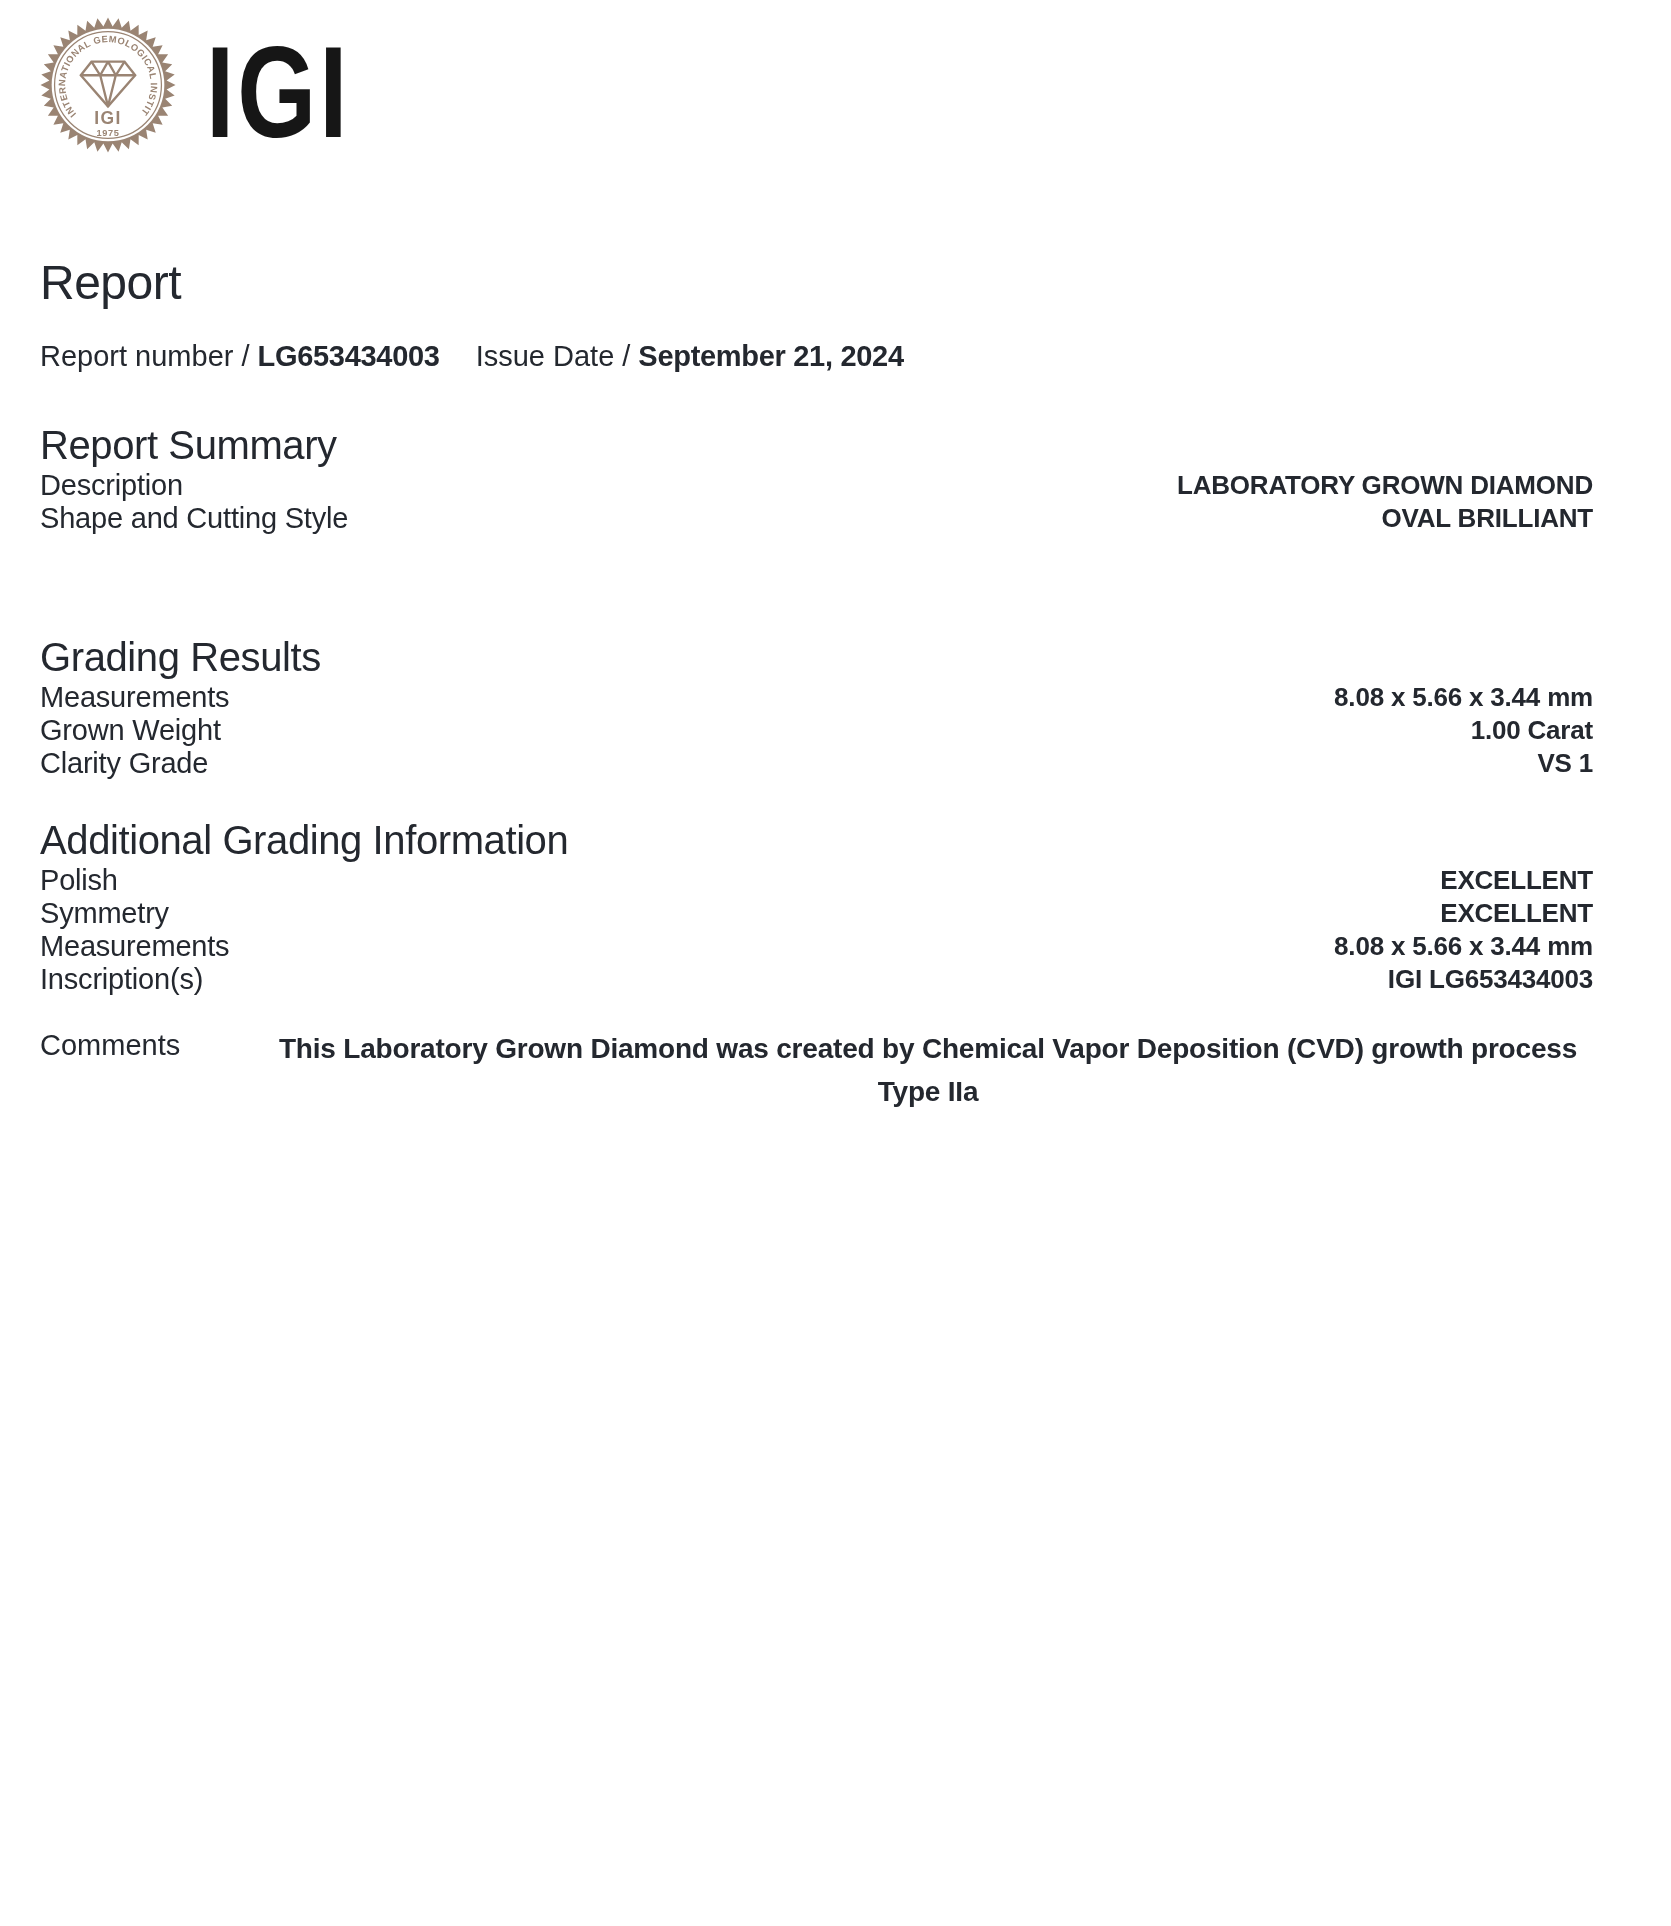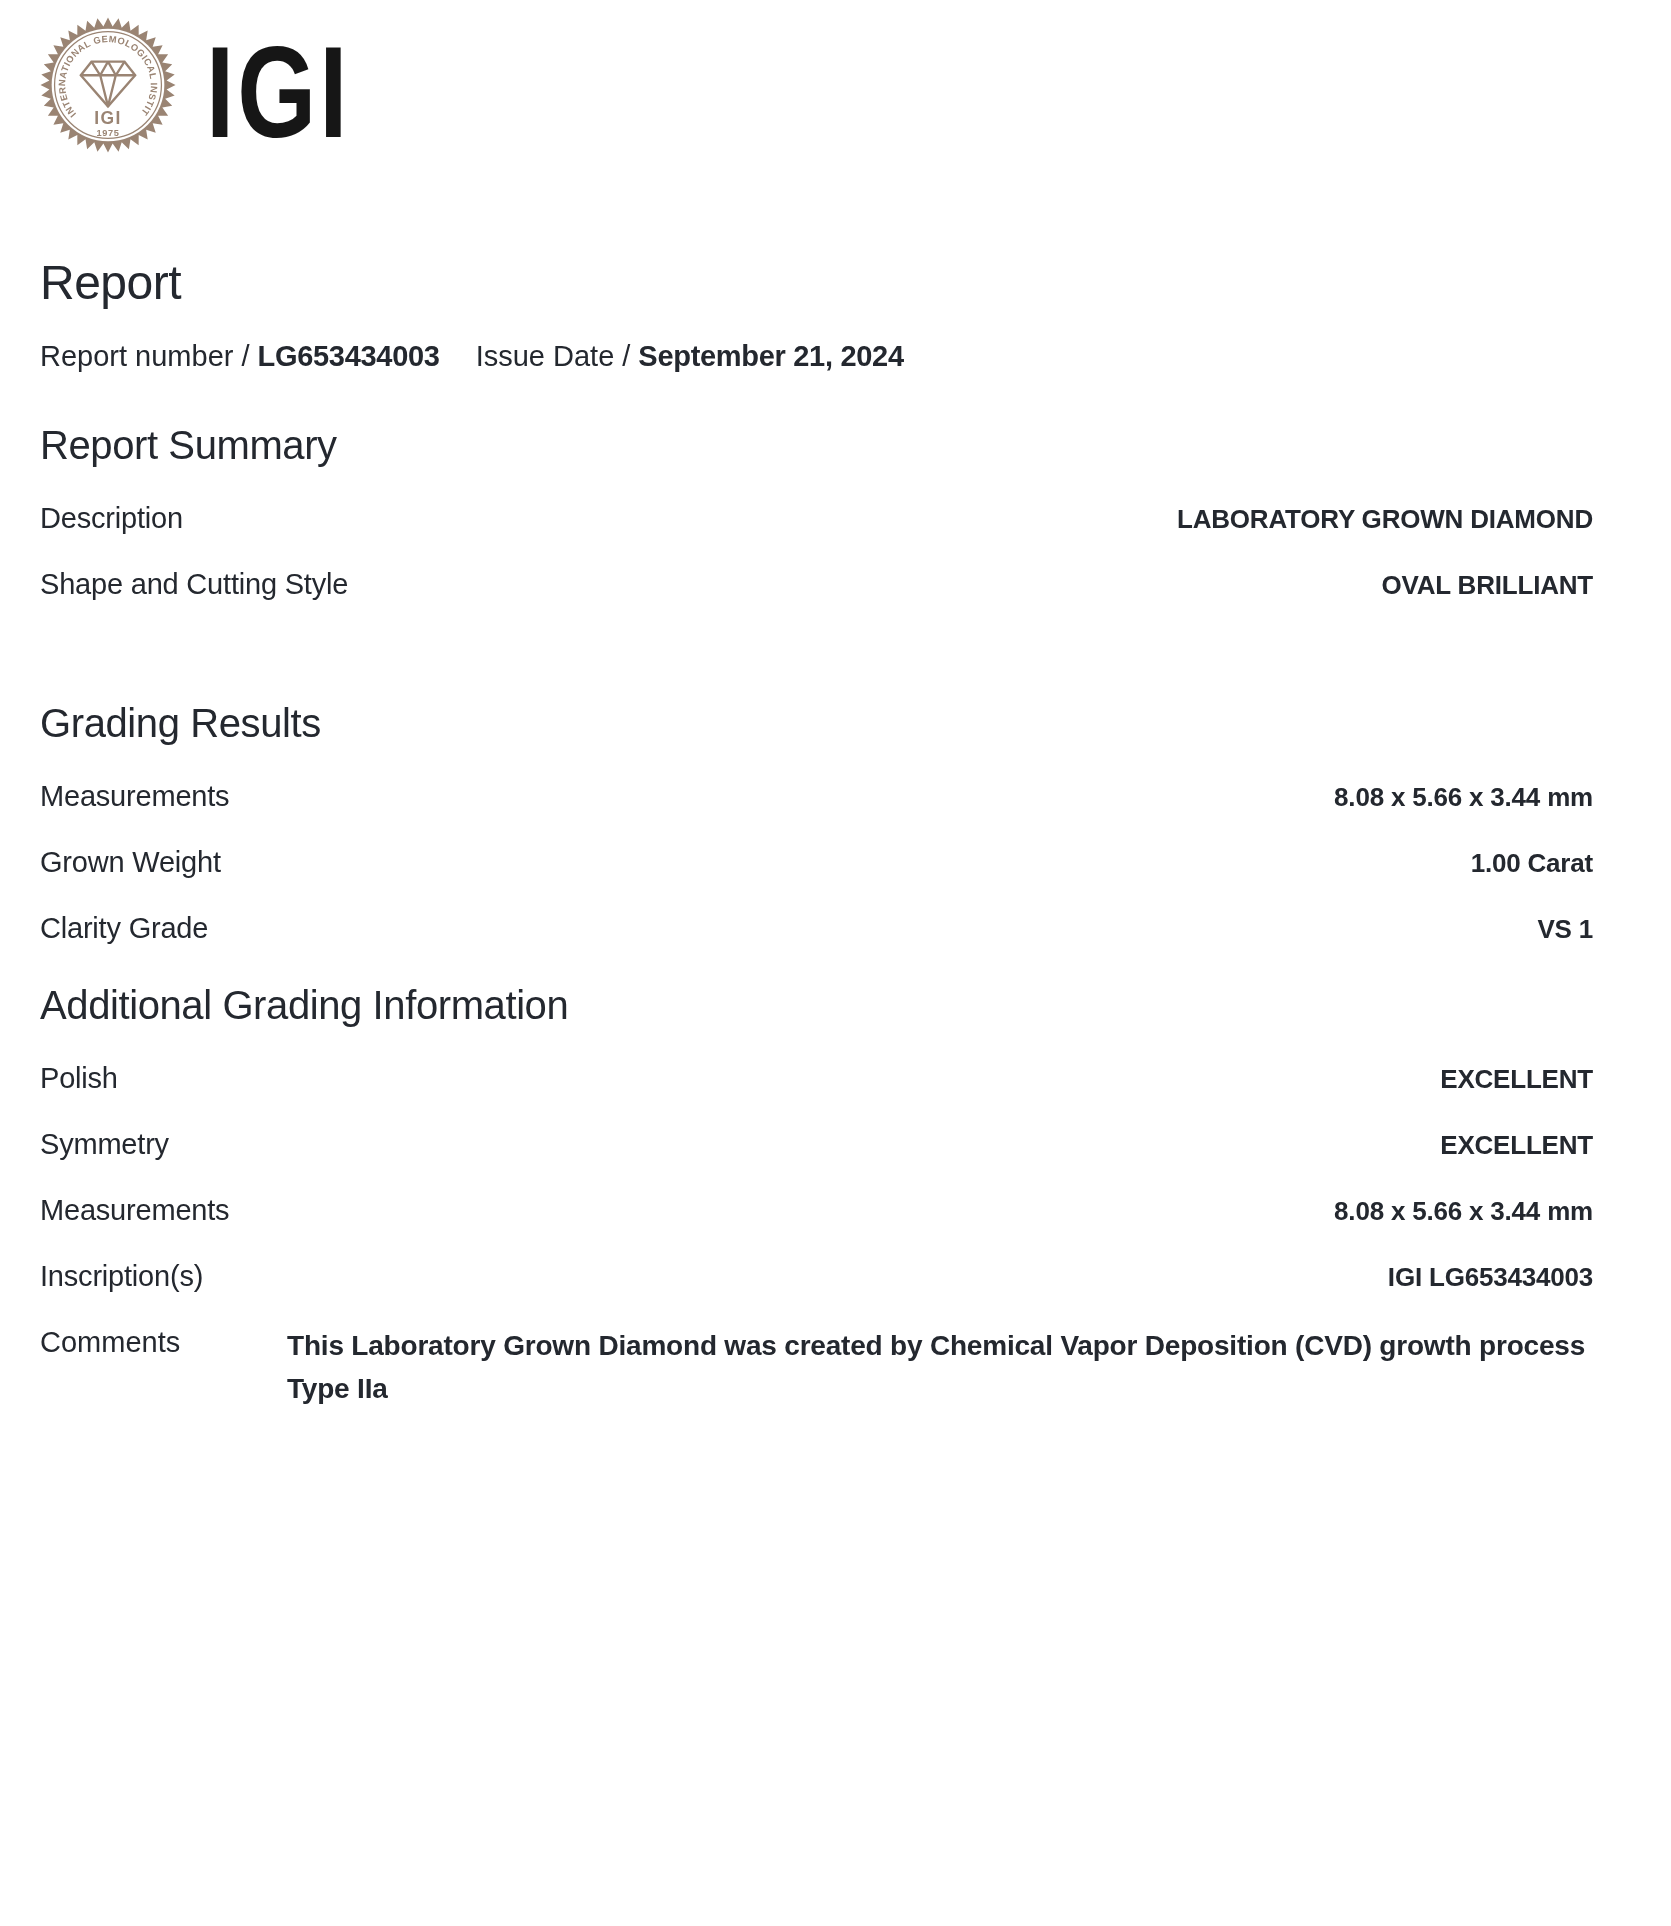--- a/index.html
+++ b/index.html
@@ -71,22 +71,21 @@
     letter-spacing:-0.4px;
     line-height:1.2;
   }
   .h-summary{ margin-top:48px; }
   .h-grading{ margin-top:98px; }
   .h-additional{ margin-top:36px; }
 
   .row{
     display:flex;
     justify-content:space-between;
-    align-items:flex-end;
-    margin-top:33px;
+    align-items:center;
     font-size:29px;
   }
   .row .label{ font-weight:normal; letter-spacing:-0.2px; }
   .row .value{
     font-weight:bold;
     font-size:26px;
     letter-spacing:-0.2px;
     text-align:right;
   }
   .row-comments{
@@ -95,23 +94,22 @@
     margin-top:33px;
     font-size:29px;
   }
   .row-comments .label{ flex:none; width:223px; font-weight:normal; }
   .row-comments .value{
     flex:1;
     font-weight:bold;
     font-size:28px;
     letter-spacing:-0.2px;
     line-height:1.55;
-    text-align:left;
+    text-align:center;
     margin-top:-2px;
-    margin-left:24px;
   }
 
   
   .seal text{ fill:var(--seal); font-family:"Liberation Sans", sans-serif; }
   .seal .ring-line{ stroke:var(--seal); fill:none; stroke-width:1.3; }
   .seal .diamond{ stroke:var(--seal); fill:none; stroke-width:2.4; stroke-linejoin:miter; }
 </style>
 </head>
 <body>
 

